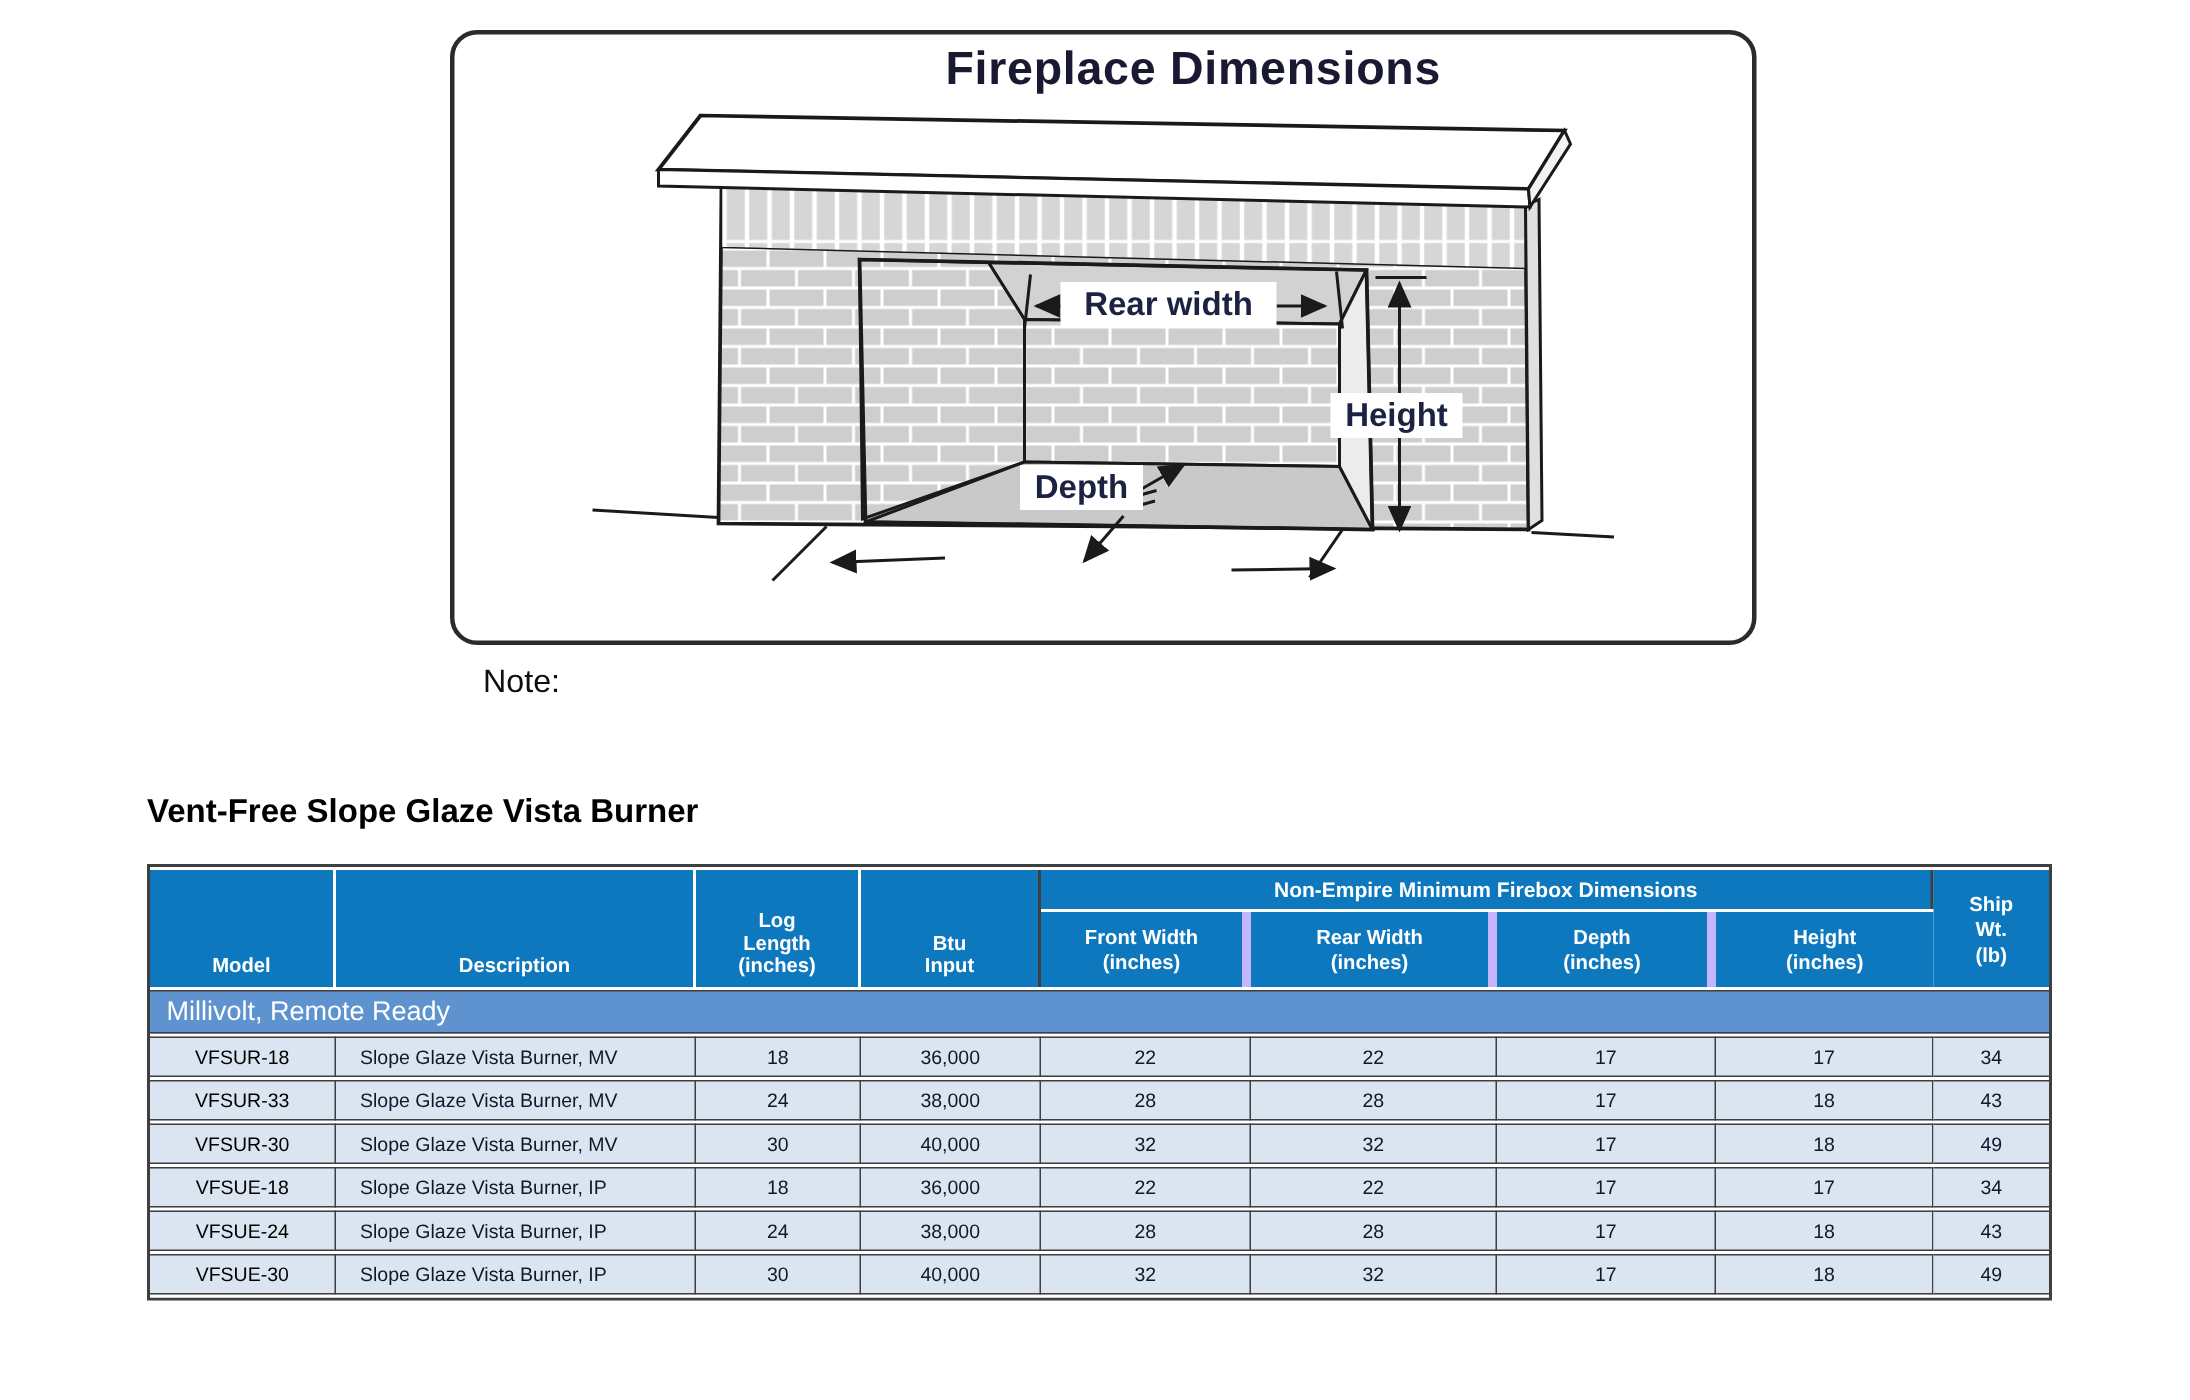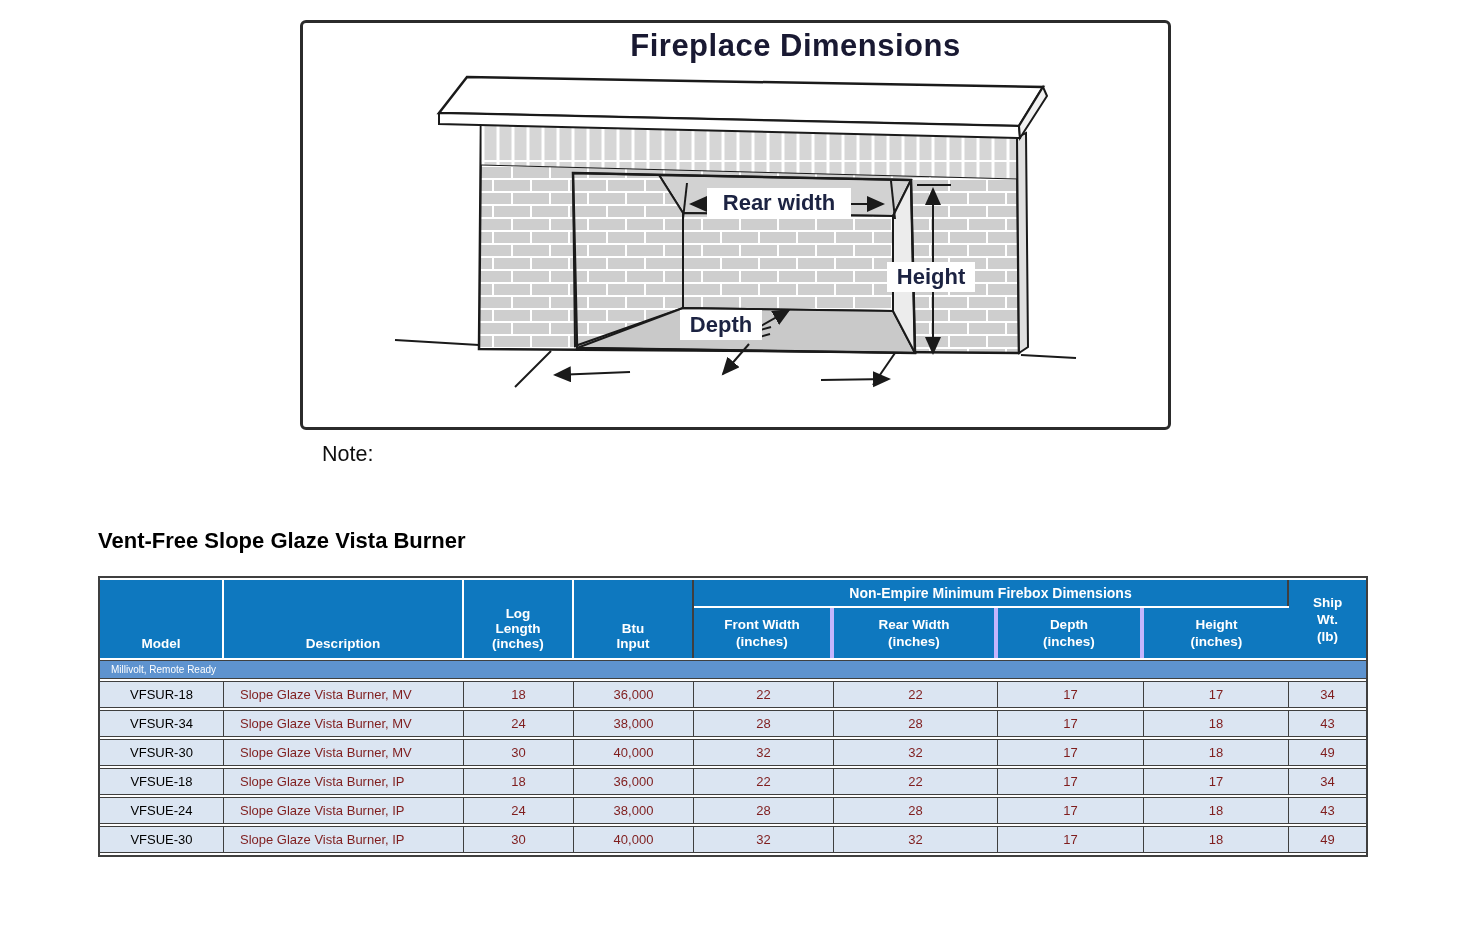--- a/index.html
+++ b/index.html
@@ -5,21 +5,21 @@
   html,body{margin:0;padding:0;}
   body{
     width:1460px;height:933px;position:relative;background:#ffffff;
     font-family:"Liberation Sans", sans-serif;color:#111;
     overflow:hidden;
   }
 
   
   .figure-box{
     position:absolute;left:300px;top:20px;width:865px;height:404px;
-    border:3px solid #2b2b2b;border-radius:6px;background:#fff;
+    border:3px solid #2b2b2b;border-radius:18px;background:#fff;
   }
   .figure-title{
     position:absolute;top:5px;left:0;right:0;text-align:center;
     padding-left:120px;font-size:31px;font-weight:bold;color:#191932;
     letter-spacing:.5px;
   }
   .figure-box svg{position:absolute;left:0;top:0;}
   .dlabel{
     position:absolute;background:#ffffff;color:#1c2342;font-weight:bold;
     font-size:22px;text-align:center;line-height:30px;
@@ -47,30 +47,30 @@
     width:100%;background:#fff;
   }
   .spec th,.spec td{overflow:hidden;}
   .spec th{
     background:#0e78bf;color:#fff;font-weight:bold;font-size:13.5px;
     text-align:center;padding:0 2px;
   }
   .spec th.h-main{vertical-align:bottom;padding-bottom:7px;border-right:2px solid #fff;}
   .spec th.h-group{height:26px;vertical-align:middle;font-size:14px;border-right:2px solid #3f3f3f;}
   .spec th.h-btu{border-right:2px solid #3f3f3f;}
-  .spec th.h-sub{height:50px;vertical-align:middle;line-height:17px;border-right:4px solid #c4b5fd;}
+  .spec th.h-sub{height:50px;vertical-align:middle;line-height:17px;border-right:6px solid #c4b5fd;}
   .spec th.h-ship{vertical-align:middle;line-height:17px;border-right:none;}
   .spec th.h-last-sub{border-right:none;}
   .spec td.section{
-    background:#5e93cf;color:#fff;font-size:10px;text-align:left;
+    background:#5e93cf;color:#fff;font-size:18px;text-align:left;
     padding:3px 0 3px 11px;font-weight:normal;
     border-top:1.5px solid #3f3f3f;border-bottom:1.5px solid #3f3f3f;
   }
   .spec td.c{
-    background:#dbe5f2;color:#7f1d1d;font-size:13px;text-align:center;height:23px;
+    background:#dbe5f2;color:#0f172a;font-size:13px;text-align:center;height:23px;
     border-top:1.5px solid #3f3f3f;border-bottom:1.5px solid #3f3f3f;
     border-right:1.5px solid #3f3f3f;
   }
   .spec td.c:last-child{border-right:none;}
   .spec td.model{font-weight:normal;color:#000;}
   .spec td.desc{text-align:left;padding-left:16px;}
 </style>
 </head>
 <body>
 
@@ -225,21 +225,21 @@
     <td class="c desc">Slope Glaze Vista Burner, MV</td>
     <td class="c">18</td>
     <td class="c">36,000</td>
     <td class="c">22</td>
     <td class="c">22</td>
     <td class="c">17</td>
     <td class="c">17</td>
     <td class="c">34</td>
   </tr>
   <tr>
-    <td class="c model">VFSUR-34</td>
+    <td class="c model">VFSUR-33</td>
     <td class="c desc">Slope Glaze Vista Burner, MV</td>
     <td class="c">24</td>
     <td class="c">38,000</td>
     <td class="c">28</td>
     <td class="c">28</td>
     <td class="c">17</td>
     <td class="c">18</td>
     <td class="c">43</td>
   </tr>
   <tr>

